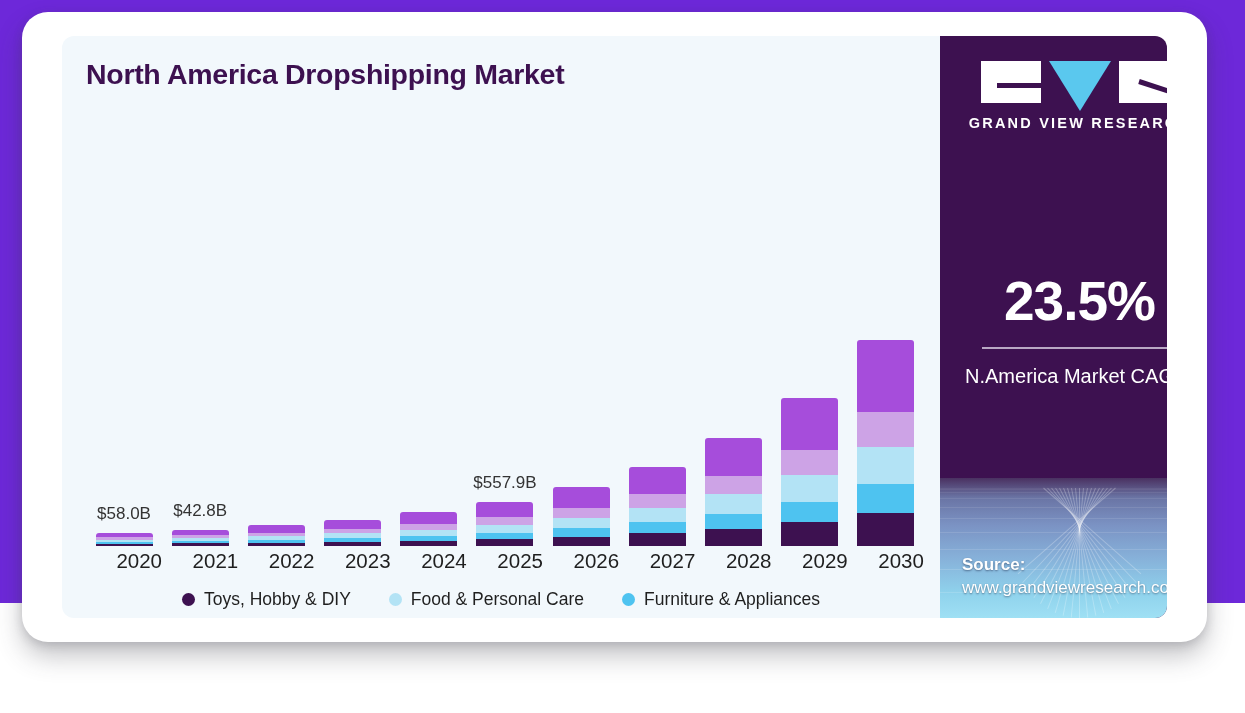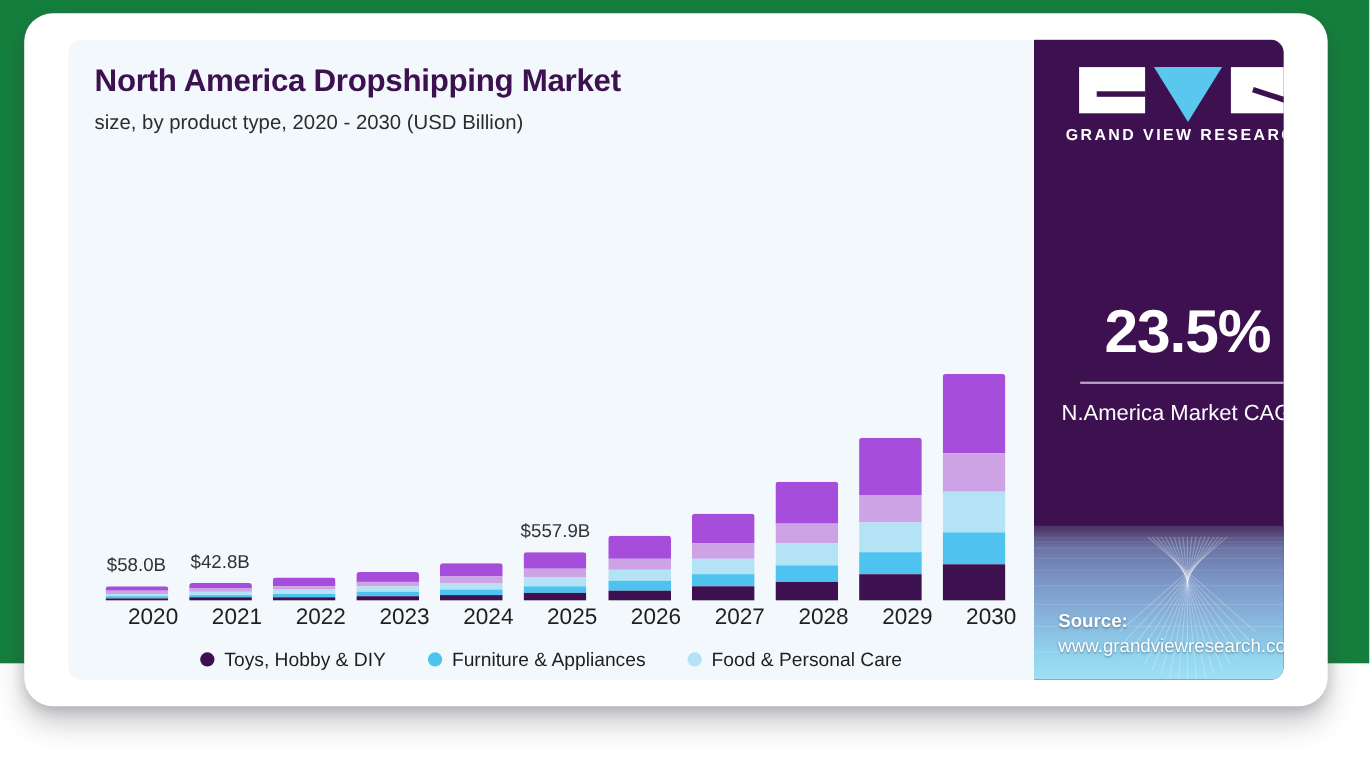--- a/index.html
+++ b/index.html
@@ -10,21 +10,21 @@
     height: 713px;
     background: #ffffff;
     font-family: "Liberation Sans", sans-serif;
     overflow: hidden;
   }
 
   #infographic-root {
     position: relative;
     width: 1245px;
     height: 603px;
-    background: #15803d;
+    background: #6d28d9;
   }
 
   
   .outer-card {
     position: absolute;
     left: 22px;
     top: 12px;
     width: 1185px;
     height: 630px;
     background: #ffffff;
@@ -294,21 +294,20 @@
 <body>
 
 <div id="infographic-root">
   <div class="outer-card">
     <div class="inner-panel">
 
       <div class="chart-area">
 
         <div class="titles">
           <div class="chart-title">North America Dropshipping Market</div>
-          <div class="chart-subtitle">size, by product type, 2020 - 2030 (USD Billion)</div>
         </div>
 
         <div class="plot">
           <div class="bars" id="bars-container">
               <div class="bar-col">
                 <div class="bar-stack">
                   <div class="seg" style="height: 2.12821px; background: rgb(61, 17, 80);"></div>
                   <div class="seg" style="height: 1.87179px; background: rgb(78, 195, 240);"></div>
                   <div class="seg" style="height: 2.41026px; background: rgb(179, 227, 245);"></div>
                   <div class="seg" style="height: 2.25641px; background: rgb(205, 163, 230);"></div>
@@ -425,26 +424,26 @@
             <div class="xtick">2030</div>
           </div>
 
         <div class="legend" id="legend-container">
             <div class="legend-row">
               <div class="legend-item">
                 <span class="legend-dot" style="background: rgb(61, 17, 80);"></span>
                 <span class="legend-text">Toys, Hobby &amp; DIY</span>
               </div>
               <div class="legend-item">
+                <span class="legend-dot" style="background: rgb(179, 227, 245);"></span>
+                <span class="legend-text">Food &amp; Personal Care</span>
+              </div>
+              <div class="legend-item">
                 <span class="legend-dot" style="background: rgb(78, 195, 240);"></span>
                 <span class="legend-text">Furniture &amp; Appliances</span>
-              </div>
-              <div class="legend-item">
-                <span class="legend-dot" style="background: rgb(179, 227, 245);"></span>
-                <span class="legend-text">Food &amp; Personal Care</span>
               </div>
             </div>
           </div>
       </div>
 
       <div class="brand-panel">
 
         <div class="logo-block">
           <div class="logo-marks">
             <div class="logo-g"></div>

